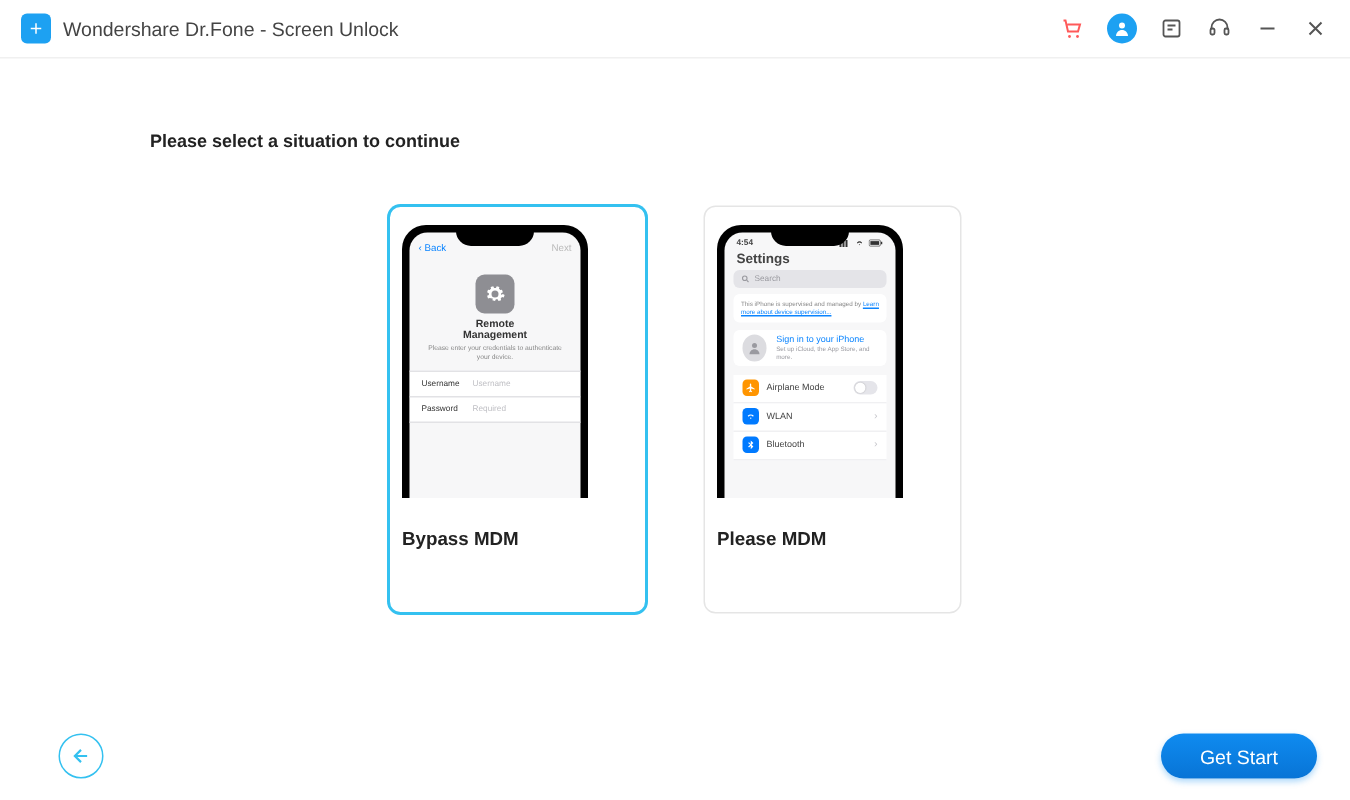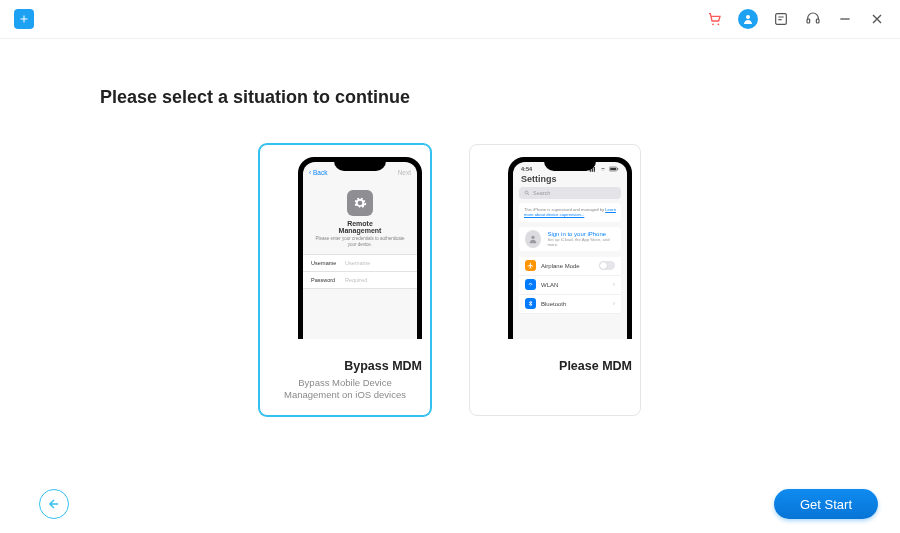--- a/index.html
+++ b/index.html
@@ -7,24 +7,24 @@
   .logo{width:20px;height:20px;border-radius:4px;background:#1da1f2;display:flex;align-items:center;justify-content:center;margin-right:8px}
   .logo svg{width:12px;height:12px}
   .title{font-size:13px;color:#444}
   .tb-right{margin-left:auto;display:flex;align-items:center;gap:14px}
   .tb-ico{width:18px;height:18px;display:flex;align-items:center;justify-content:center;color:#555}
   .tb-ico.user{width:20px;height:20px;border-radius:50%;background:#1da1f2;color:#fff}
   .tb-ico svg{width:16px;height:16px}
   .tb-ico.user svg{width:12px;height:12px}
 
   .content{position:relative;padding:48px 100px 0 100px}
-  .heading{font-size:18px;font-weight:700;color:#222}
+  .heading{font-size:12px;font-weight:700;color:#222}
 
   .cards{display:flex;gap:38px;justify-content:center;margin-top:36px}
-  .card{width:172px;height:272px;border:1px solid #e5e5e5;border-radius:8px;background:#fff;display:flex;flex-direction:column;align-items:flex-end;padding:12px 8px 8px 8px;box-sizing:border-box;position:relative}
+  .card{width:172px;height:272px;border:1px solid #e5e5e5;border-radius:8px;background:#fff;display:flex;flex-direction:column;align-items:flex-start;padding:12px 8px 8px 8px;box-sizing:border-box;position:relative}
   .card.selected{border-color:#34c1f0;box-shadow:0 0 0 1px #34c1f0}
   .card-title{font-size:12.5px;font-weight:700;color:#222;margin-top:20px}
   .card-desc{font-size:9.5px;color:#8a8a8a;text-align:center;line-height:1.3;margin-top:4px;padding:0 6px}
 
   
   .phone{width:124px;height:182px;background:#000;border-radius:16px 16px 0 0;padding:5px 5px 0 5px;box-sizing:border-box;position:relative;overflow:hidden}
   .notch{position:absolute;top:0;left:50%;transform:translateX(-50%);width:52px;height:14px;background:#000;border-radius:0 0 10px 10px;z-index:3}
   .screen{width:100%;height:100%;background:#f7f7f8;border-radius:12px 12px 0 0;overflow:hidden;position:relative;font-size:6px;color:#444}
 
   
@@ -66,20 +66,21 @@
 </style>
 </head>
 <body>
 
 <div class="titlebar">
   <div class="logo">
     <svg viewBox="0 0 24 24" fill="#fff">
         <path d="M11 5h2v6h6v2h-6v6h-2v-6H5v-2h6z"></path>
       </svg>
   </div>
+  <div class="title">Wondershare Dr.Fone - Screen Unlock</div>
   <div class="tb-right">
     <span class="tb-ico">
       <svg viewBox="0 0 24 24" fill="none" stroke="#ff5a5a" stroke-width="2">
           <circle cx="9" cy="20" r="1.4" fill="#ff5a5a" stroke="none"></circle>
           <circle cx="17" cy="20" r="1.4" fill="#ff5a5a" stroke="none"></circle>
           <path d="M3 4h2l2.5 11h10l2-7H7"></path>
         </svg>
     </span>
     <span class="tb-ico user">
       <svg viewBox="0 0 24 24" fill="#fff">
@@ -138,21 +139,20 @@
             <span class="lbl">Username</span>
             <span class="ph">Username</span>
           </div>
           <div class="field">
             <span class="lbl">Password</span>
             <span class="ph">Required</span>
           </div>
         </div>
       </div>
       <div class="card-title">Bypass MDM</div>
-      <div class="card-desc">Bypass Mobile Device Management on iOS devices</div>
     </div>
 
     <div class="card">
       <div class="phone">
         <div class="notch"></div>
         <div class="screen">
           <div class="s2-top">
             <span>4:54</span>
             <span class="sig">
               <svg width="8" height="6" viewBox="0 0 12 8">

